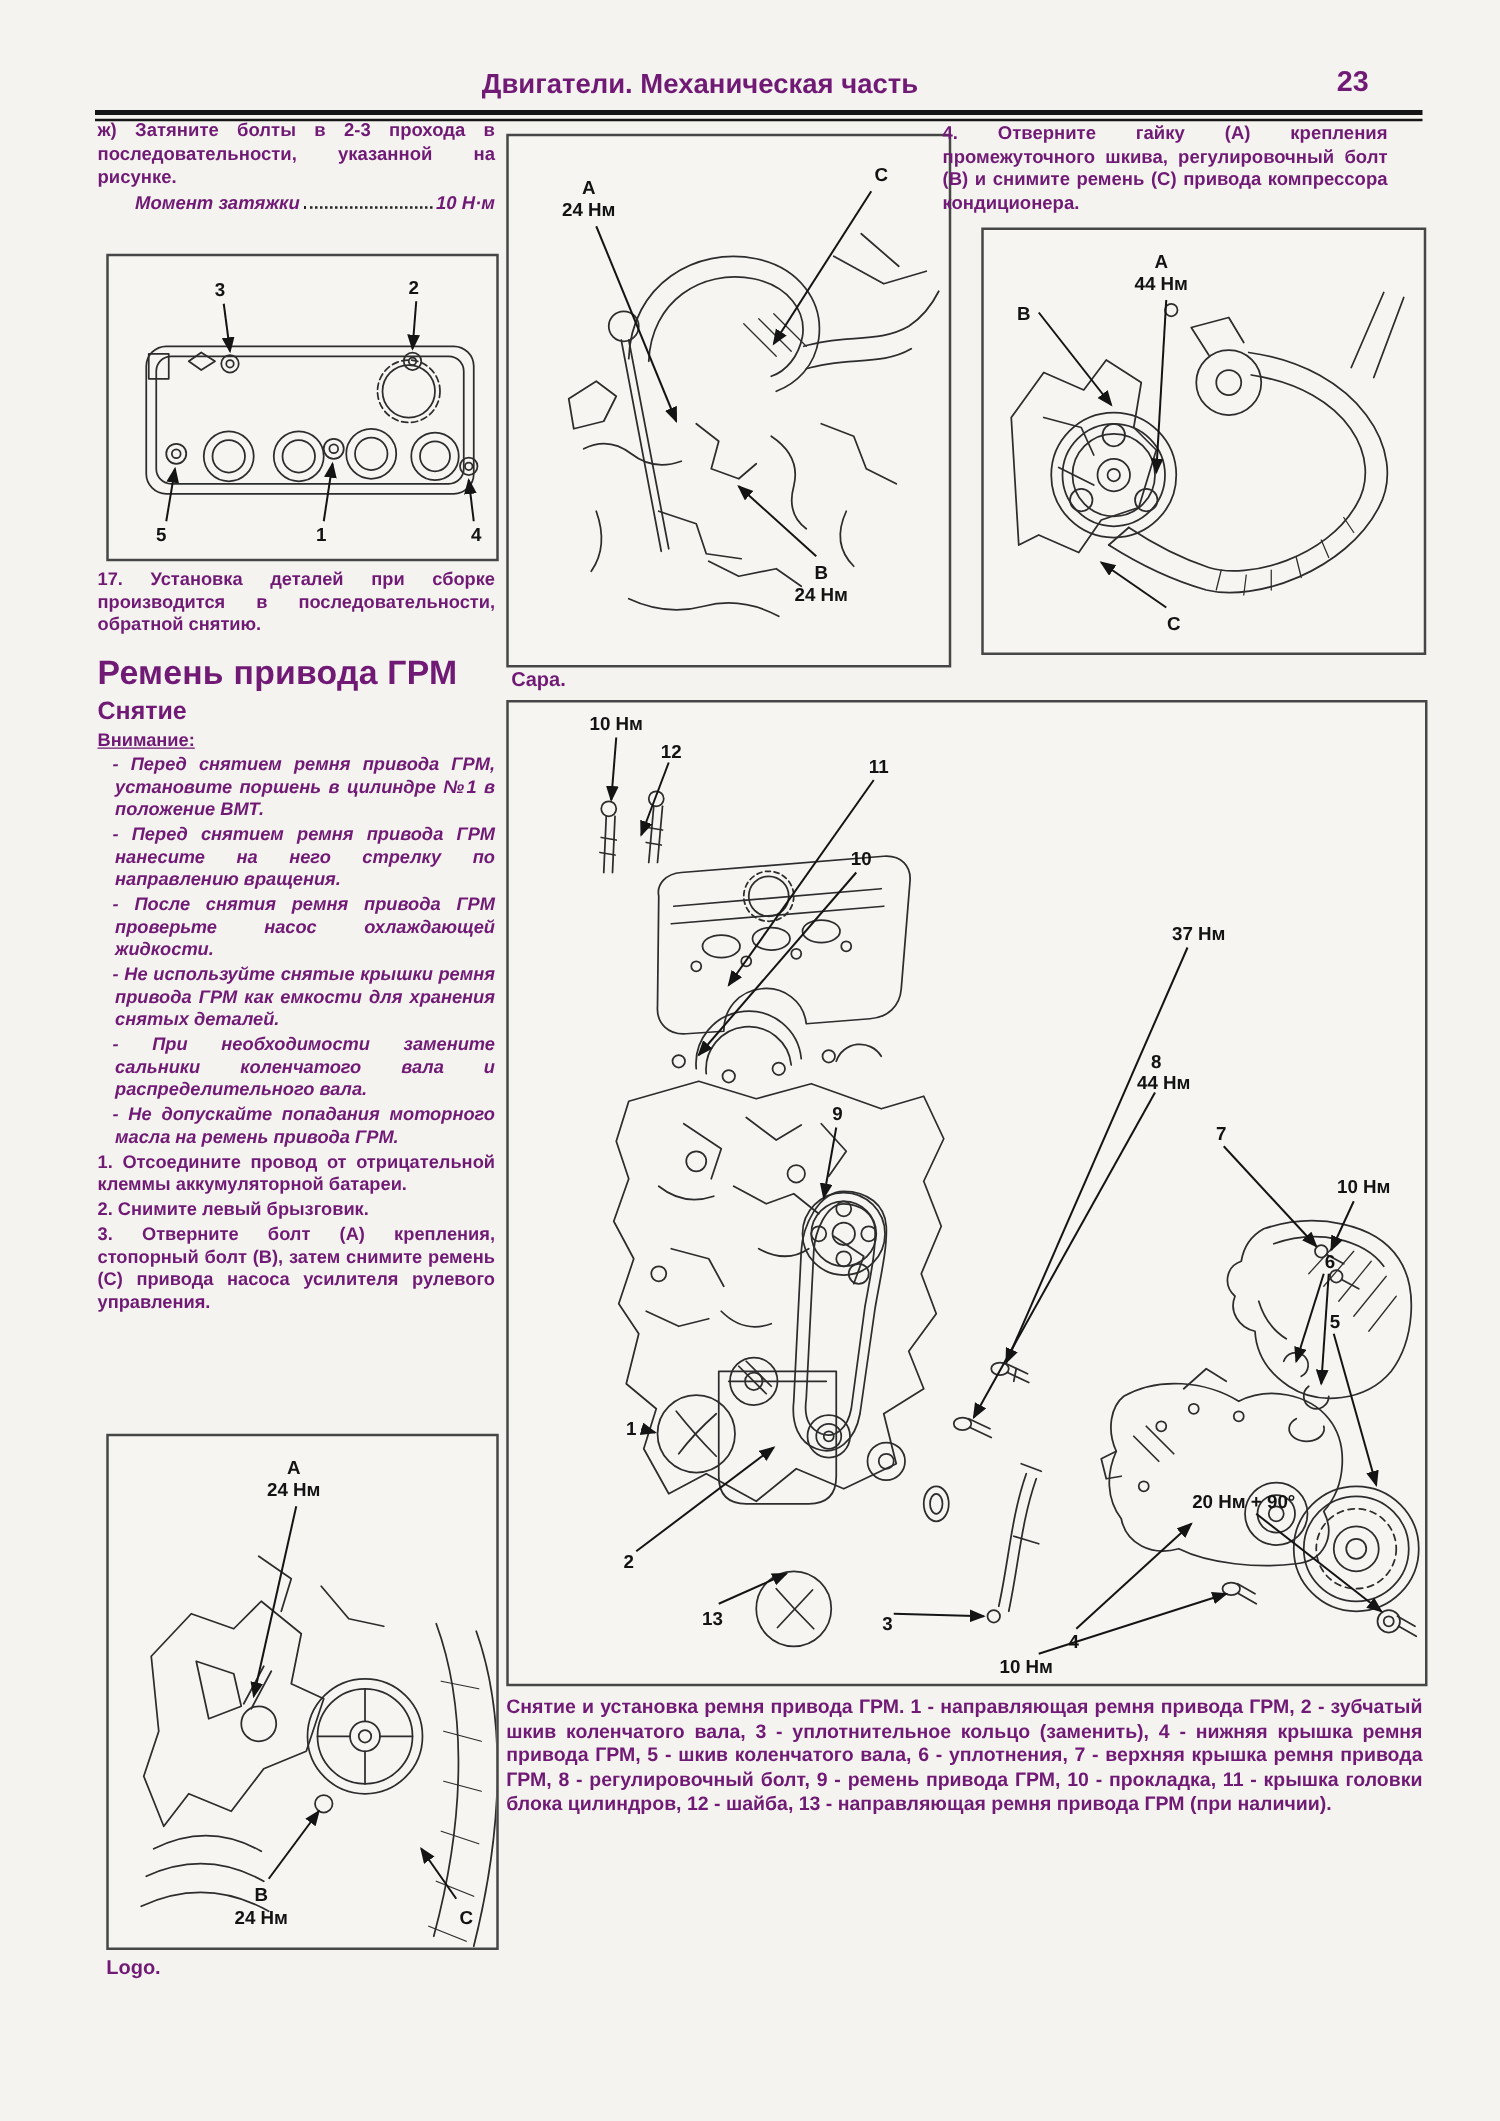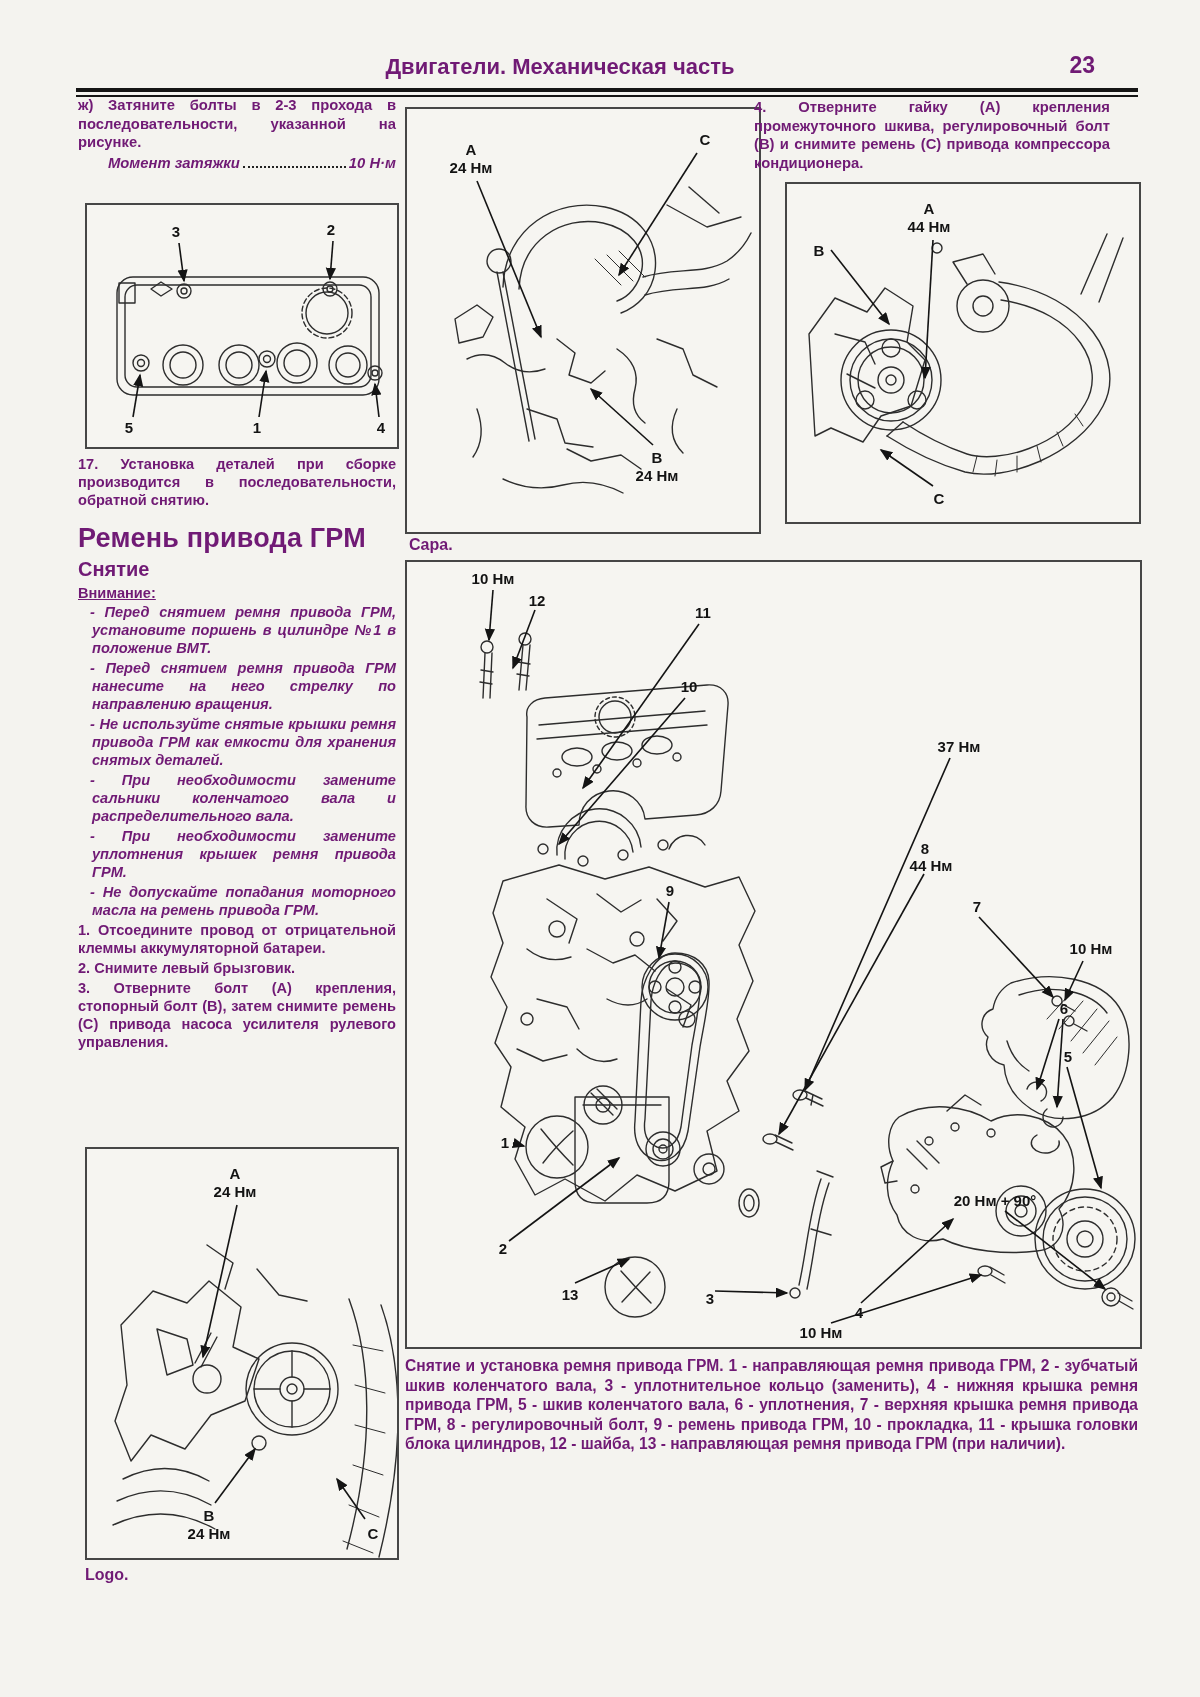--- a/index.html
+++ b/index.html
@@ -104,23 +104,23 @@
     </svg>
   </div>
 
   <div class="tcol" style="left:78px;top:455px;width:318px;">
     <p class="body-s">17. Установка деталей при сборке производится в последовательности, обратной снятию.</p>
     <div class="h-big">Ремень привода ГРМ</div>
     <div class="h-sub">Снятие</div>
     <div class="attn">Внимание:</div>
     <p class="bullet">- Перед снятием ремня привода ГРМ, установите поршень в цилиндре №1 в положение ВМТ.</p>
     <p class="bullet">- Перед снятием ремня привода ГРМ нанесите на него стрелку по направлению вращения.</p>
+    <p class="bullet">- После снятия ремня привода ГРМ проверьте насос охлаждающей жидкости.</p>
     <p class="bullet">- Не используйте снятые крышки ремня привода ГРМ как емкости для хранения снятых деталей.</p>
     <p class="bullet">- При необходимости замените сальники коленчатого вала и распределительного вала.</p>
-    <p class="bullet">- При необходимости замените уплотнения крышек ремня привода ГРМ.</p>
     <p class="bullet">- Не допускайте попадания моторного масла на ремень привода ГРМ.</p>
     <p class="body-s">1. Отсоедините провод от отрицательной клеммы аккумуляторной батареи.</p>
     <p class="body-s">2. Снимите левый брызговик.</p>
     <p class="body-s">3. Отверните болт (А) крепления, стопорный болт (В), затем снимите ремень (С) привода насоса усилителя рулевого управления.</p>
   </div>
 
   <div class="fig" style="left:85px;top:1147px;width:310px;height:409px;">
     <svg viewBox="0 0 310 409" width="310" height="409">
       <g class="art">
         <path d="M34,176 L66,142 L100,154 L122,132 L154,158 L146,198 L172,210 L158,252 L124,266 L98,300 L64,286 L44,312 L28,272 L40,236 Z"></path>

